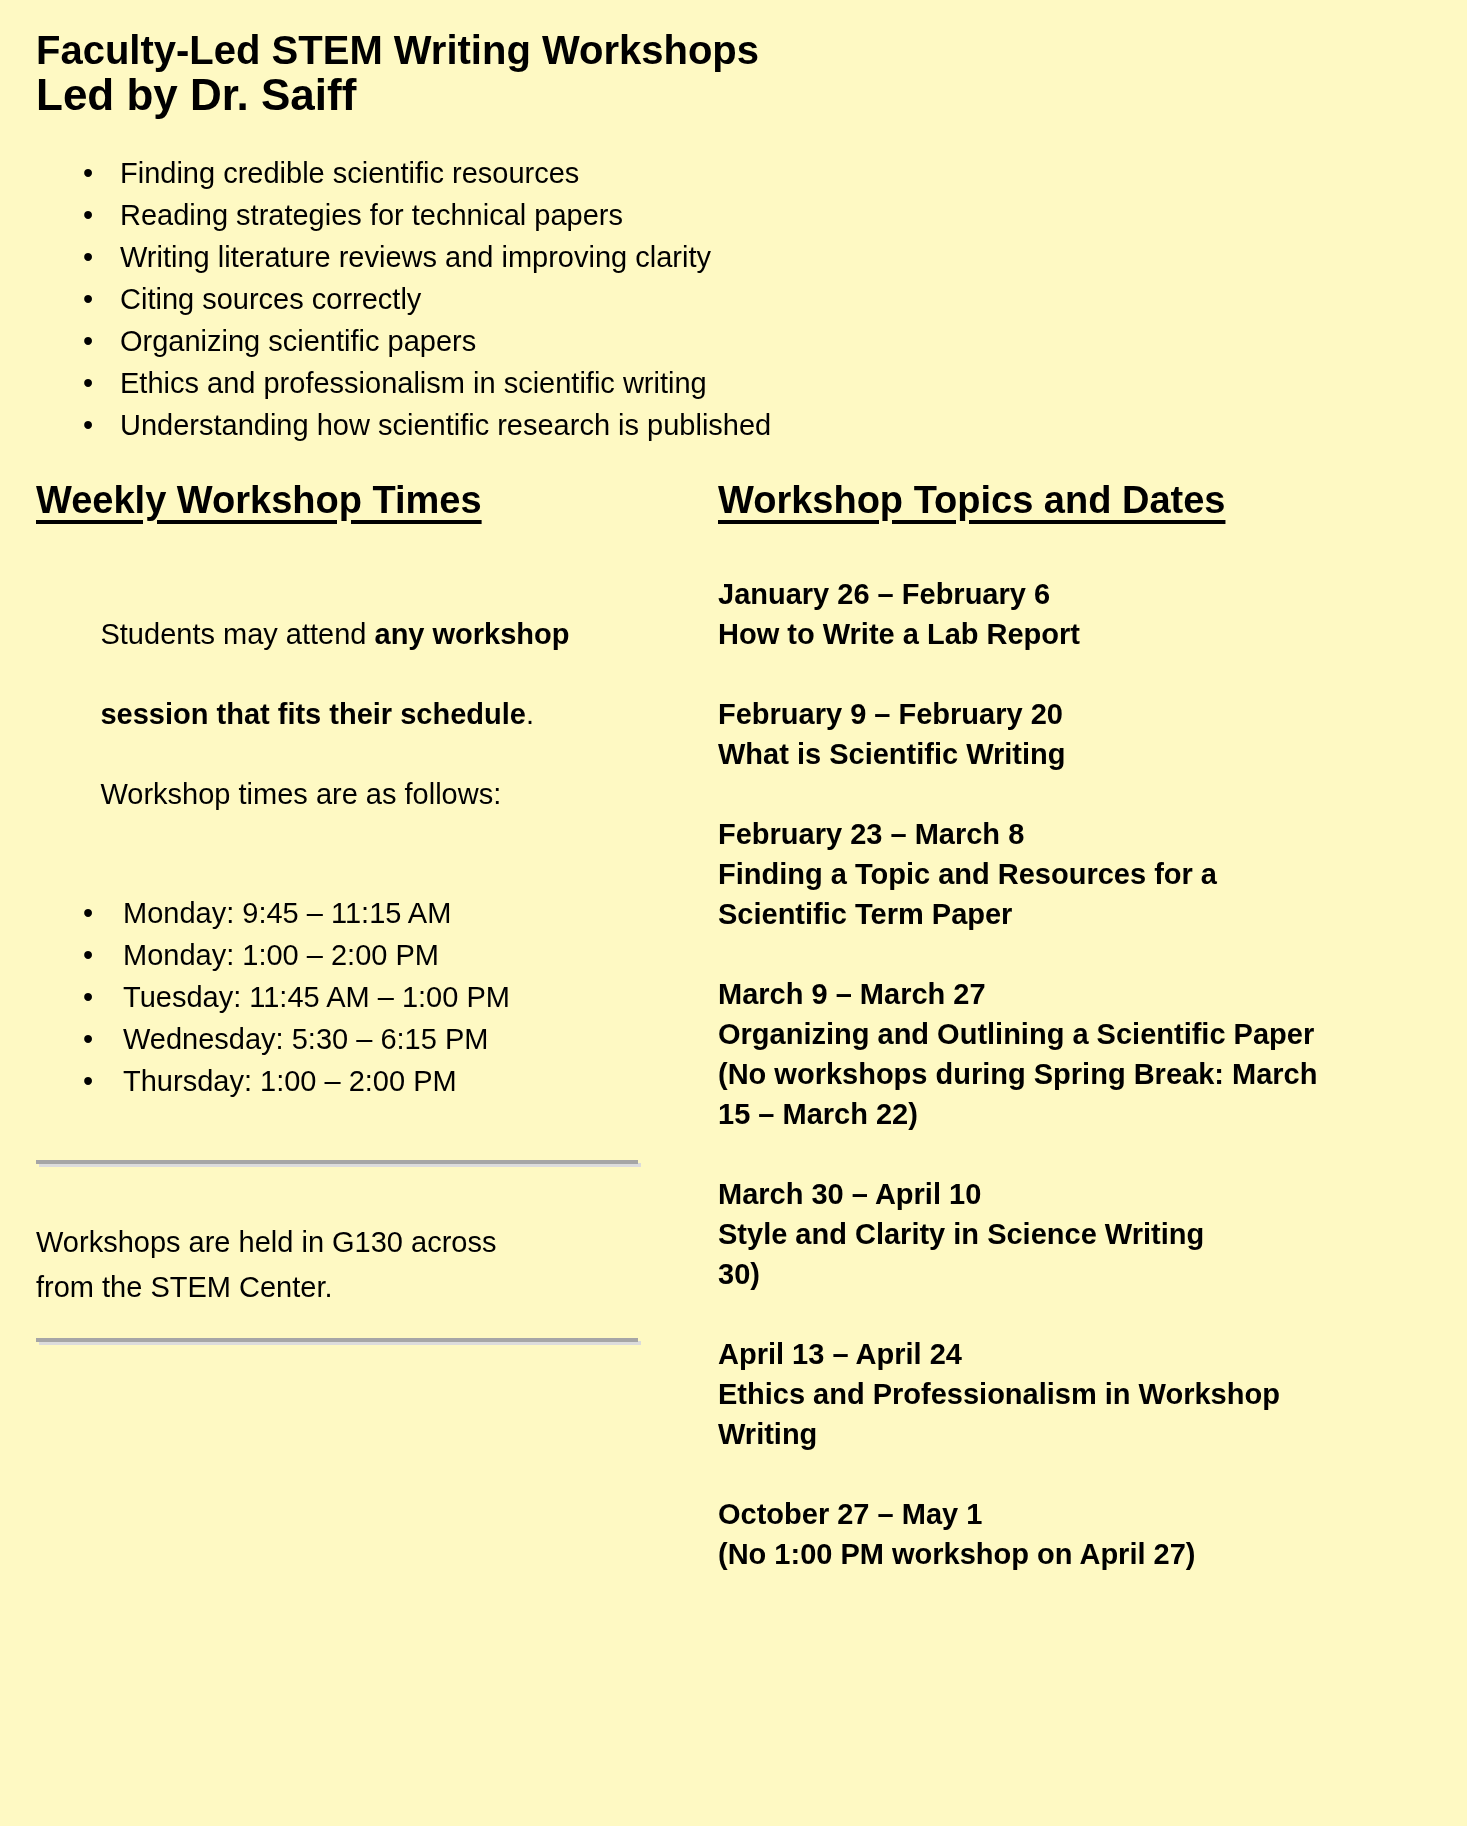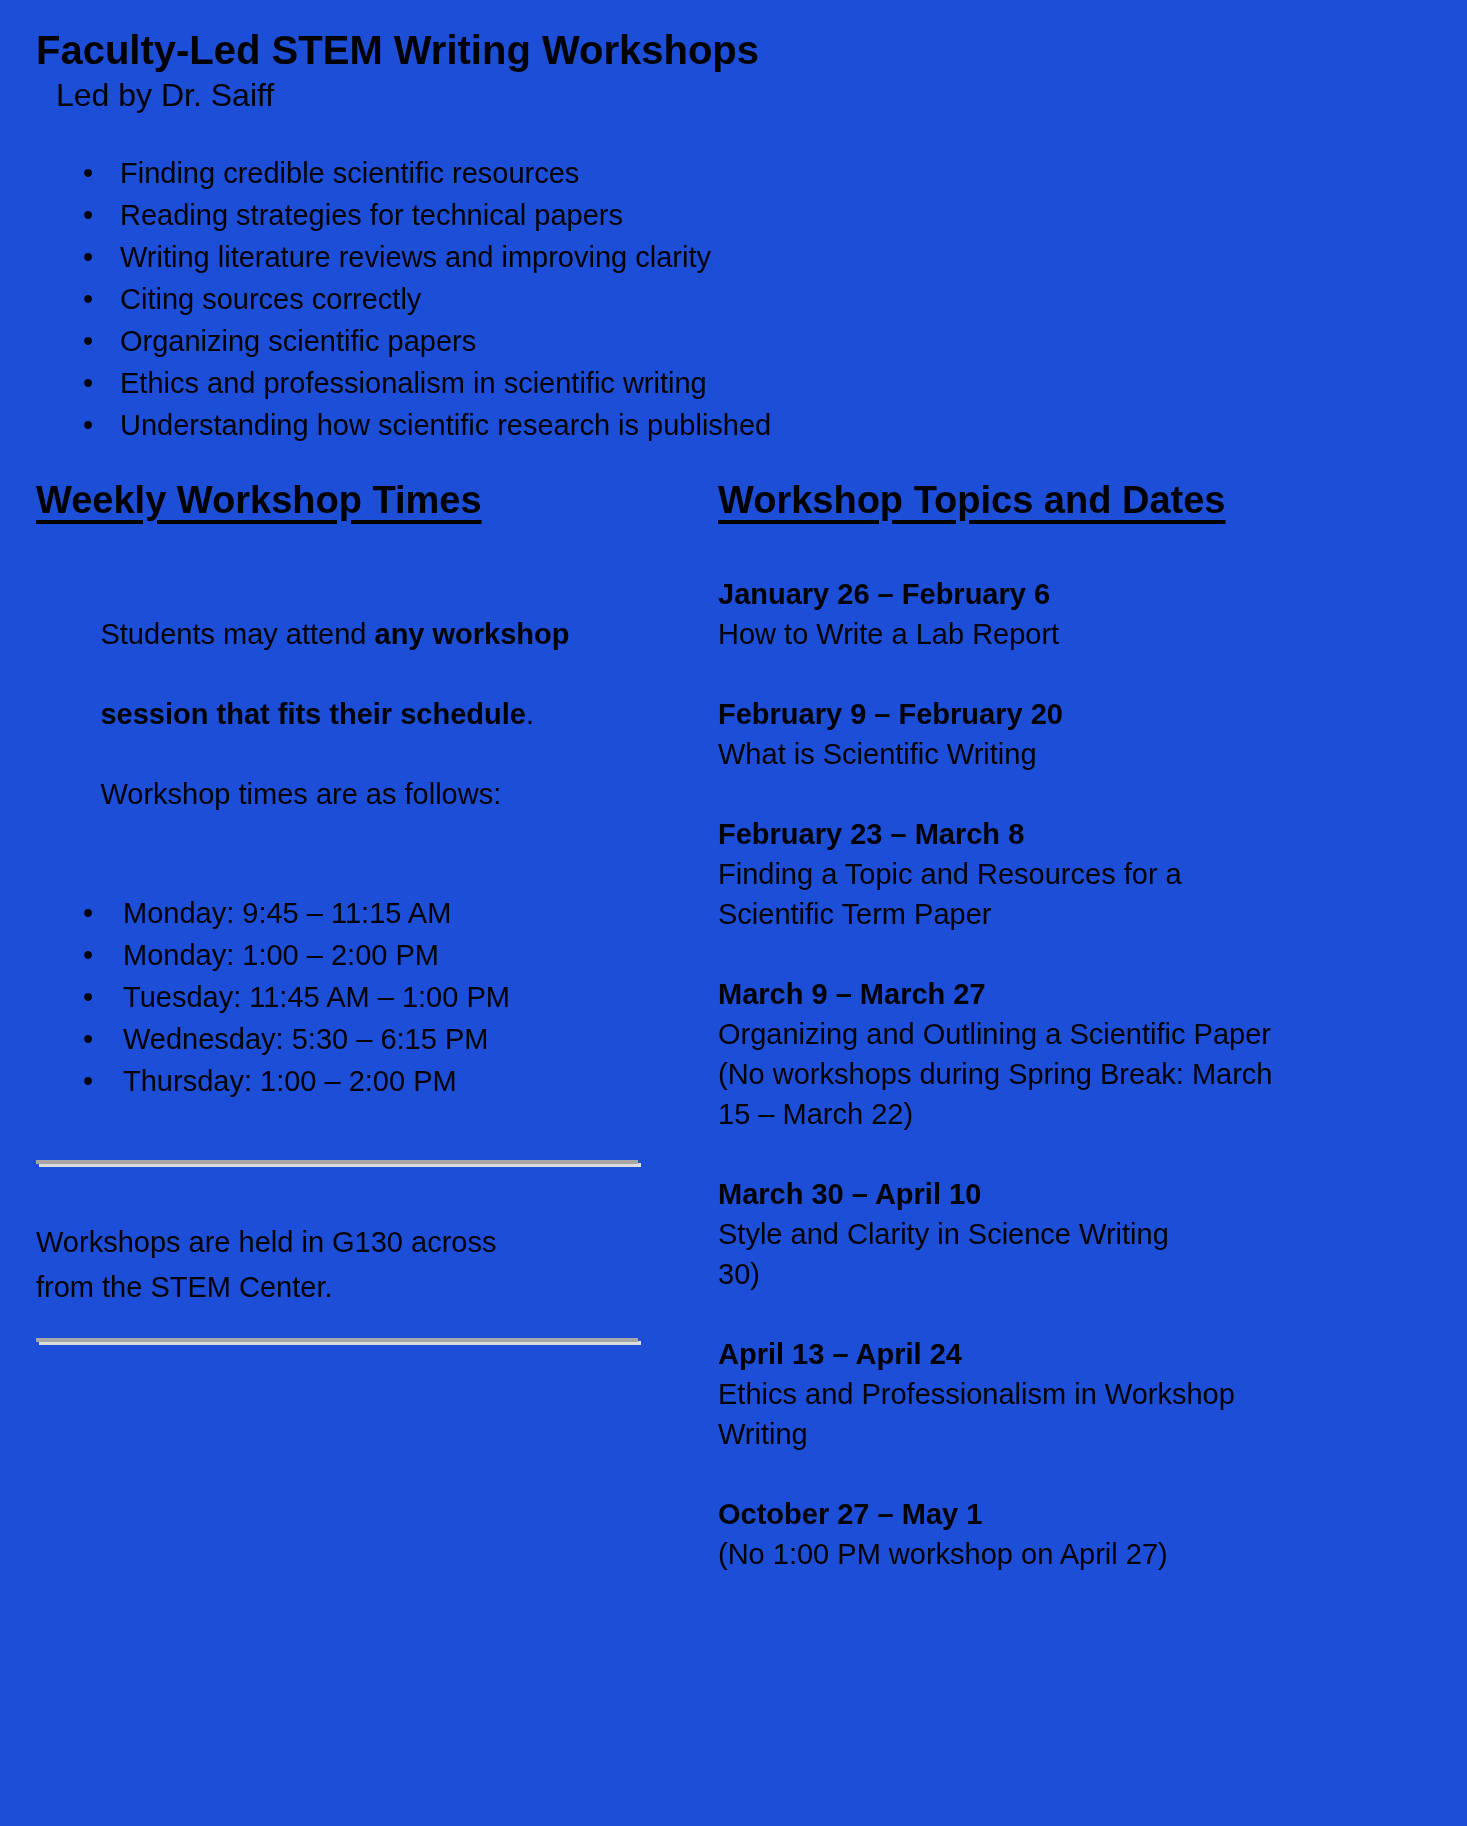--- a/index.html
+++ b/index.html
@@ -1,40 +1,39 @@
 <!DOCTYPE html>
 <html><head>
 <meta charset="utf-8">
 <style>
   * { margin: 0; padding: 0; box-sizing: border-box; }
   html, body { background: #ffffff; }
   .page {
     position: relative;
     width: 1467px;
     height: 1826px;
-    background: #1d4ed8;
+    background: #fef9c3;
     overflow: hidden;
     padding: 26px 36px 0 36px;
     font-family: "Liberation Sans", "DejaVu Sans", sans-serif;
     color: #000000;
     font-size: 29px;
     line-height: 40px;
   }
   .doc-title {
     font-size: 40px;
     line-height: 48px;
     font-weight: bold;
     white-space: pre;
   }
   .doc-subtitle {
-    font-size: 32px;
+    font-size: 44px;
     line-height: 42px;
-    font-weight: normal;
-    white-space: pre;
-    margin-left: 20px;
+    font-weight: bold;
+    white-space: pre;
   }
   .intro {
     margin-top: 56px;
   }
   .line { white-space: pre; }
   ul.bullets {
     list-style: none;
     margin-top: 36px;
   }
   ul.bullets li {
@@ -94,21 +93,21 @@
   .location {
     margin-top: 56px;
     line-height: 45px;
   }
   .entry { margin-bottom: 40px; }
   .entry .entry-dates {
     font-weight: bold;
     line-height: 40px;
     white-space: pre;
   }
-  .entry .line { line-height: 40px; }
+  .entry .line { line-height: 40px; font-weight: bold; }
   b { font-weight: bold; }
 </style>
 </head>
 <body>
 
 <div class="page">
 
   <div class="doc-title">Faculty-Led STEM Writing Workshops</div>
   <div class="doc-subtitle">Led by Dr. Saiff</div>
 

